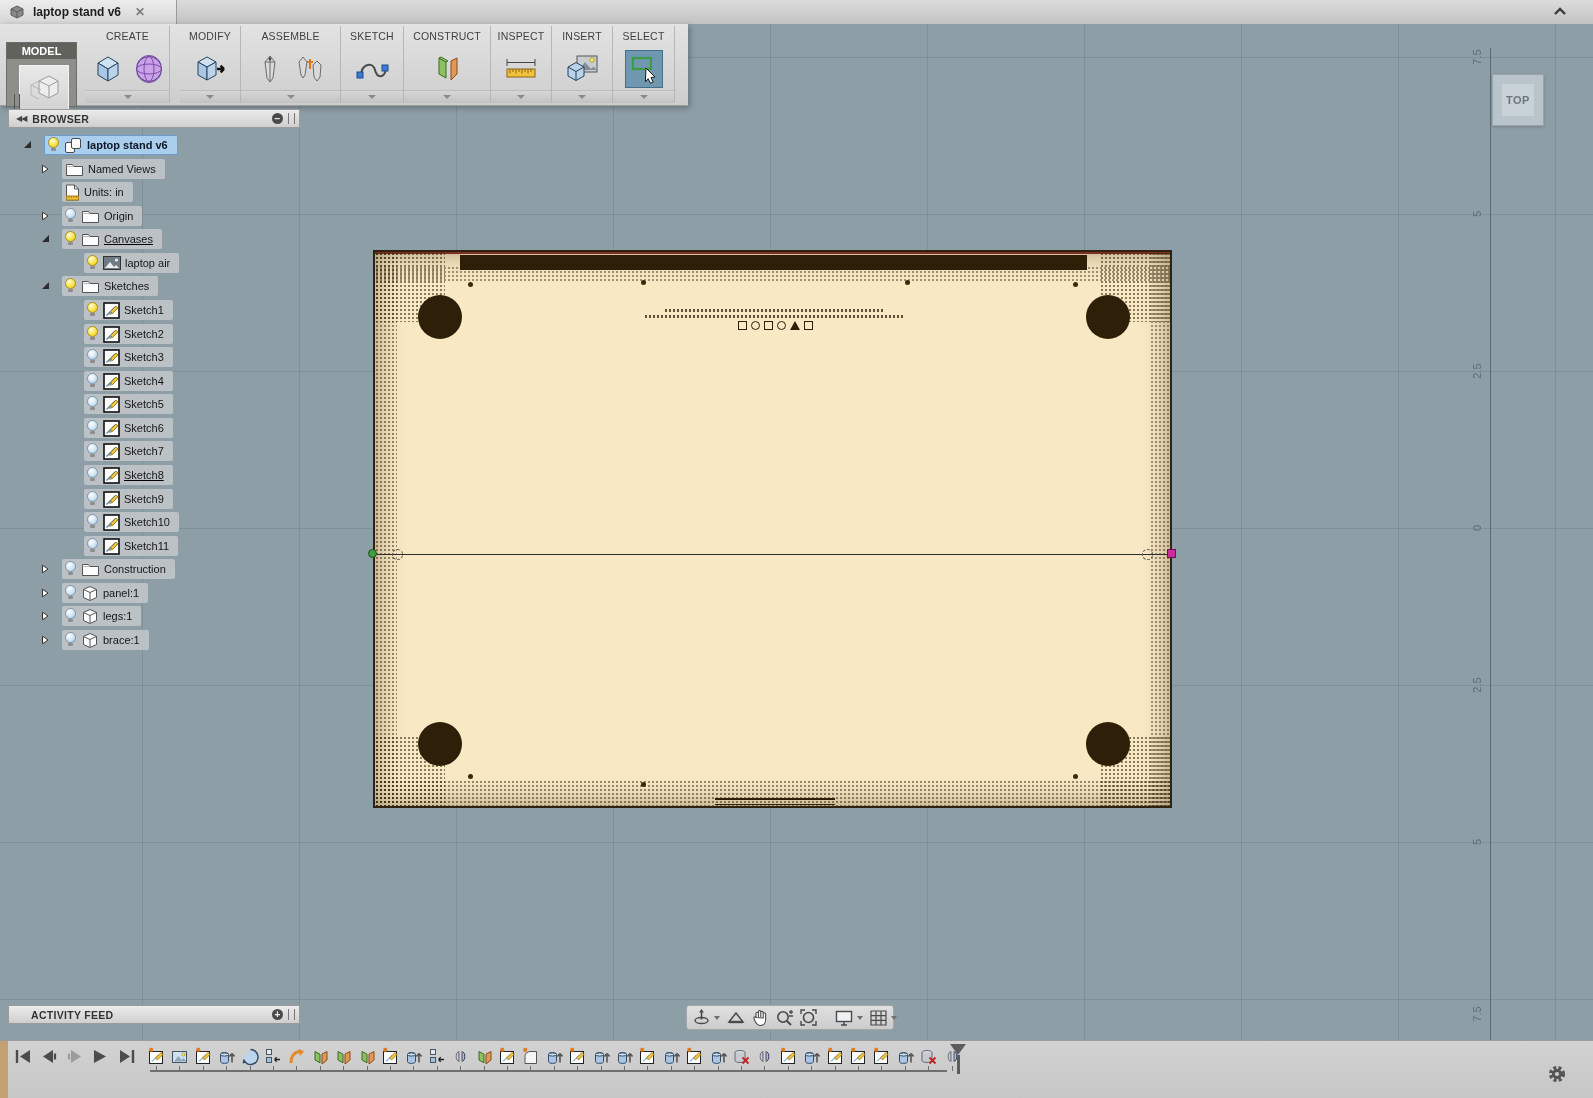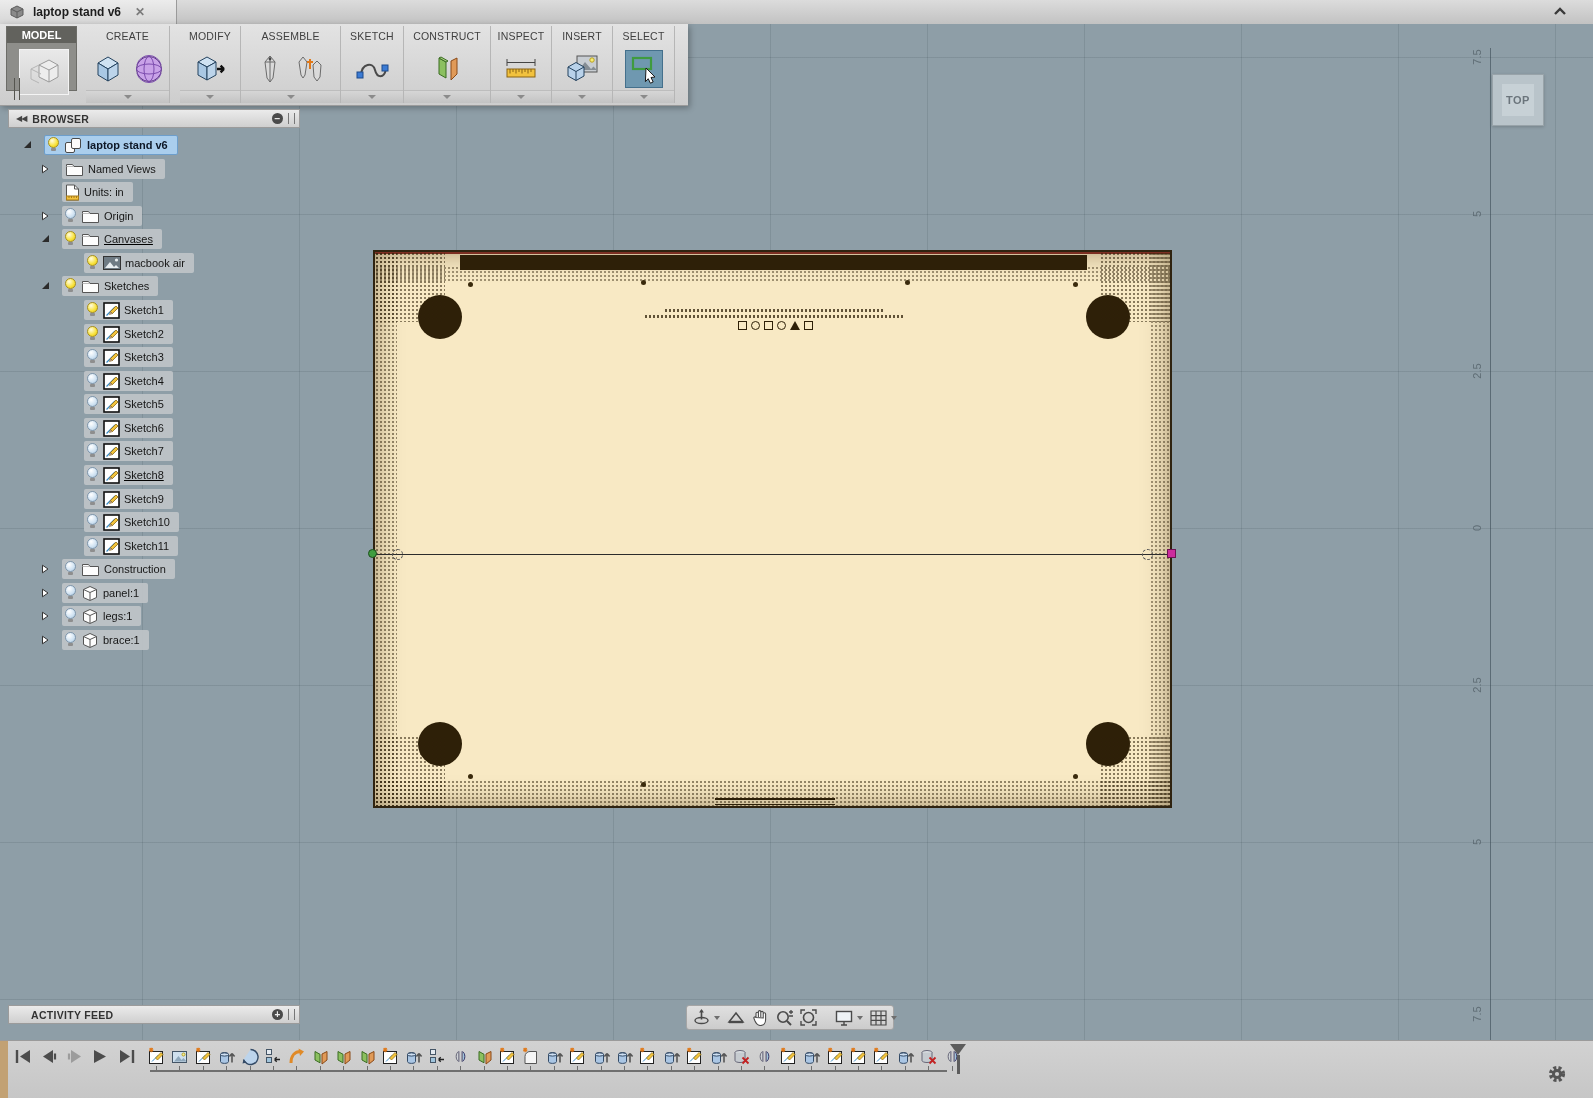--- a/index.html
+++ b/index.html
@@ -51,21 +51,21 @@
   #sketchline{position:absolute;left:373px;top:530px;width:799px;height:1px;background:#2c2c2c;}
   #pt-left{position:absolute;left:368px;top:525px;width:9px;height:9px;border-radius:50%;
     background:#3f9e3f;border:1px solid #1d4d1d;box-sizing:border-box;}
   #pt-right{position:absolute;left:1167px;top:525px;width:9px;height:9px;background:#cc2b9d;border:1px solid #6d1153;box-sizing:border-box;}
   .dash-circle{position:absolute;width:11px;height:11px;border:1px dashed #555;border-radius:50%;box-sizing:border-box;}
 
   
   #toolbar{position:absolute;left:0;top:24px;width:688px;height:81px;
     background:linear-gradient(#e3e3e3,#cdcdcd);border-bottom:1px solid #9b9b9b;
     box-shadow:2px 2px 6px rgba(0,0,0,.28);}
-  #model-block{position:absolute;left:6px;top:2px;width:71px;height:65px;background:#8e8e8a;border:1px solid #6d6d68;box-sizing:border-box;}
+  #model-block{position:absolute;left:6px;top:18px;width:71px;height:65px;background:#8e8e8a;border:1px solid #6d6d68;box-sizing:border-box;}
   #model-label{display:block;text-align:center;font-size:11px;font-weight:bold;color:#fff;background:#62625d;padding:2px 0;}
   #model-tile{position:absolute;left:12px;top:22px;width:48px;height:44px;background:linear-gradient(#e9e9e9,#d2d2d2);border:1px solid #f4f4f4;display:flex;align-items:center;justify-content:center;}
   #model-grip{position:absolute;left:-6px;top:28px;width:4px;height:22px;border-left:1px solid #55554f;border-right:1px solid #55554f;}
   .tgroup{position:absolute;top:2px;height:77px;border-right:1px solid #b6b6b6;box-sizing:border-box;}
   .tgroup-label{text-align:center;font-size:10.5px;color:#3f3f3f;padding-top:4px;letter-spacing:.2px;}
   .tgroup-icons{position:absolute;left:0;right:0;top:22px;height:42px;display:flex;align-items:center;justify-content:center;gap:8px;}
   .tgroup-strip{position:absolute;left:0;right:0;bottom:0;height:12px;background:linear-gradient(#d6d6d6,#c3c3c3);border-top:1px solid #bdbdbd;display:flex;align-items:center;justify-content:center;}
   .dd-arrow{width:0;height:0;border-left:4px solid transparent;border-right:4px solid transparent;border-top:4px solid #8b8b8b;}
   .sel-tile{width:36px;height:36px;background:#6f98b0;border:1px solid #44708c;display:flex;align-items:center;justify-content:center;}
 
@@ -449,21 +449,21 @@
       <div class="trow" style="top: 125px;">
         <span class="pill" style="margin-left: 76px;">
           <span class="bulb on"></span>
           <span>
             <svg width="18" height="14" viewBox="0 0 18 14">
               <rect x="0.5" y="0.5" width="17" height="13" fill="#6f7b84" stroke="#333"></rect>
               <path d="M2 12l5-6 4 5 2-2 3 3z" fill="#e9eef1"></path>
               <circle cx="13.5" cy="4" r="1.6" fill="#e9eef1"></circle>
             </svg>
           </span>
-          <span class="tlabel">macbook air</span>
+          <span class="tlabel">laptop air</span>
         </span>
       </div>
       <div class="trow" style="top: 148px;">
         <span class="expander" style="left: 33px;">
           <svg width="9" height="9" viewBox="0 0 9 9">
             <path d="M8 1v7H1z" fill="#2b2b2b"></path>
           </svg>
         </span>
         <span class="pill" style="margin-left: 54px;">
           <span class="bulb on"></span>

